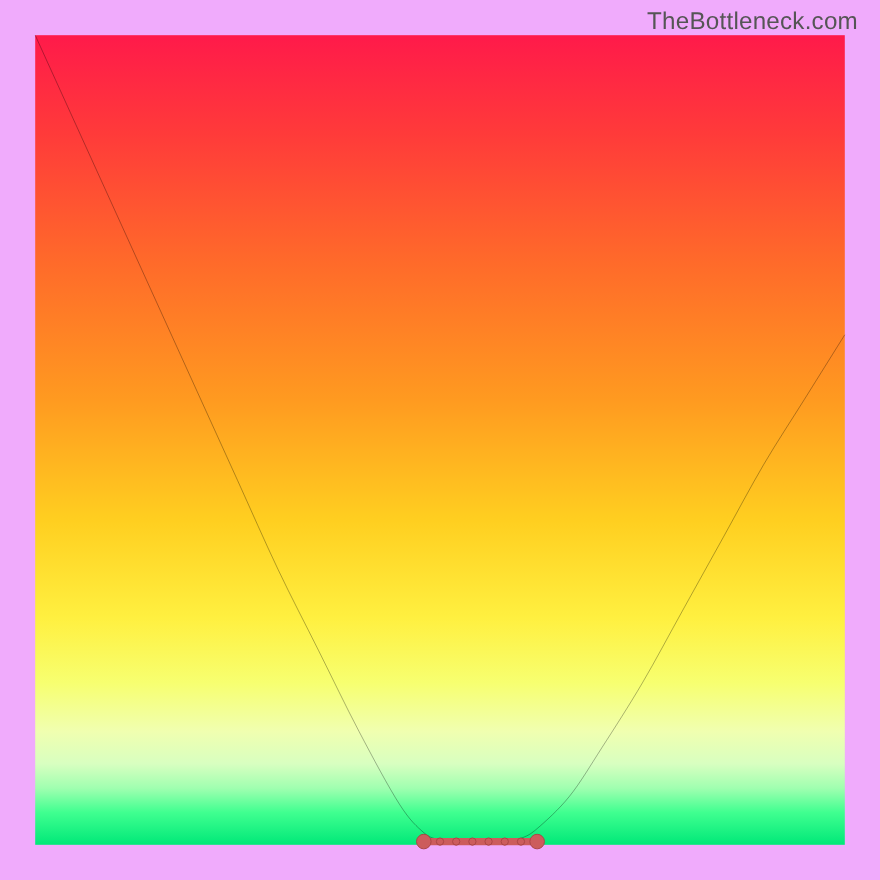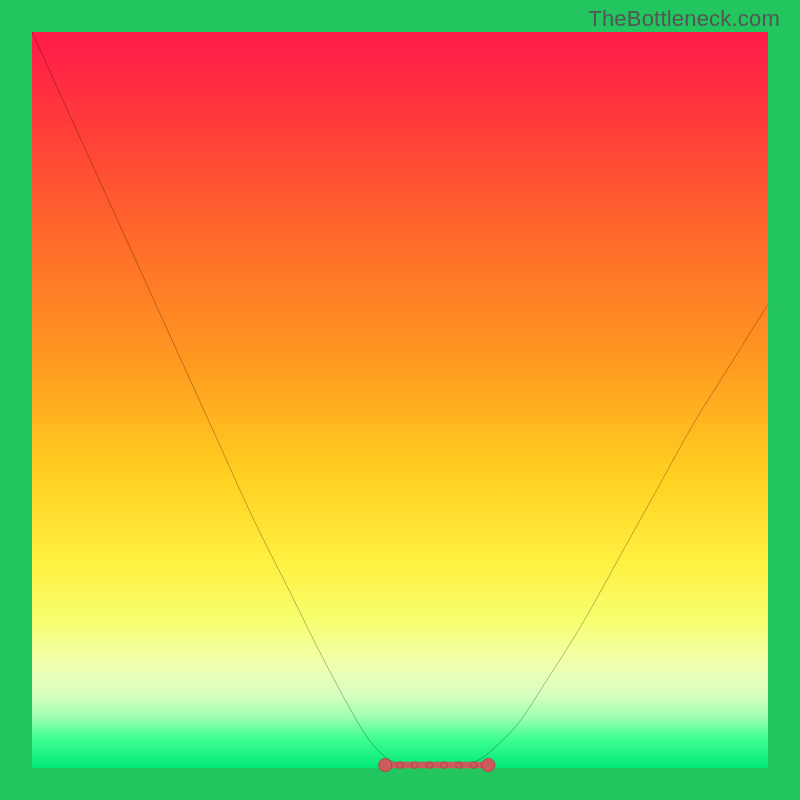--- a/index.html
+++ b/index.html
@@ -9,21 +9,21 @@
     height: 800px;
     background: #000;
     overflow: hidden;
   }
   .frame {
     position: absolute;
     left: 0;
     top: 0;
     width: 800px;
     height: 800px;
-    background: #22c55e;
+    background: #f0abfc;
   }
   .plot-area {
     position: absolute;
     left: 32px;
     top: 32px;
     width: 736px;
     height: 736px;
     
   }
   .watermark {

